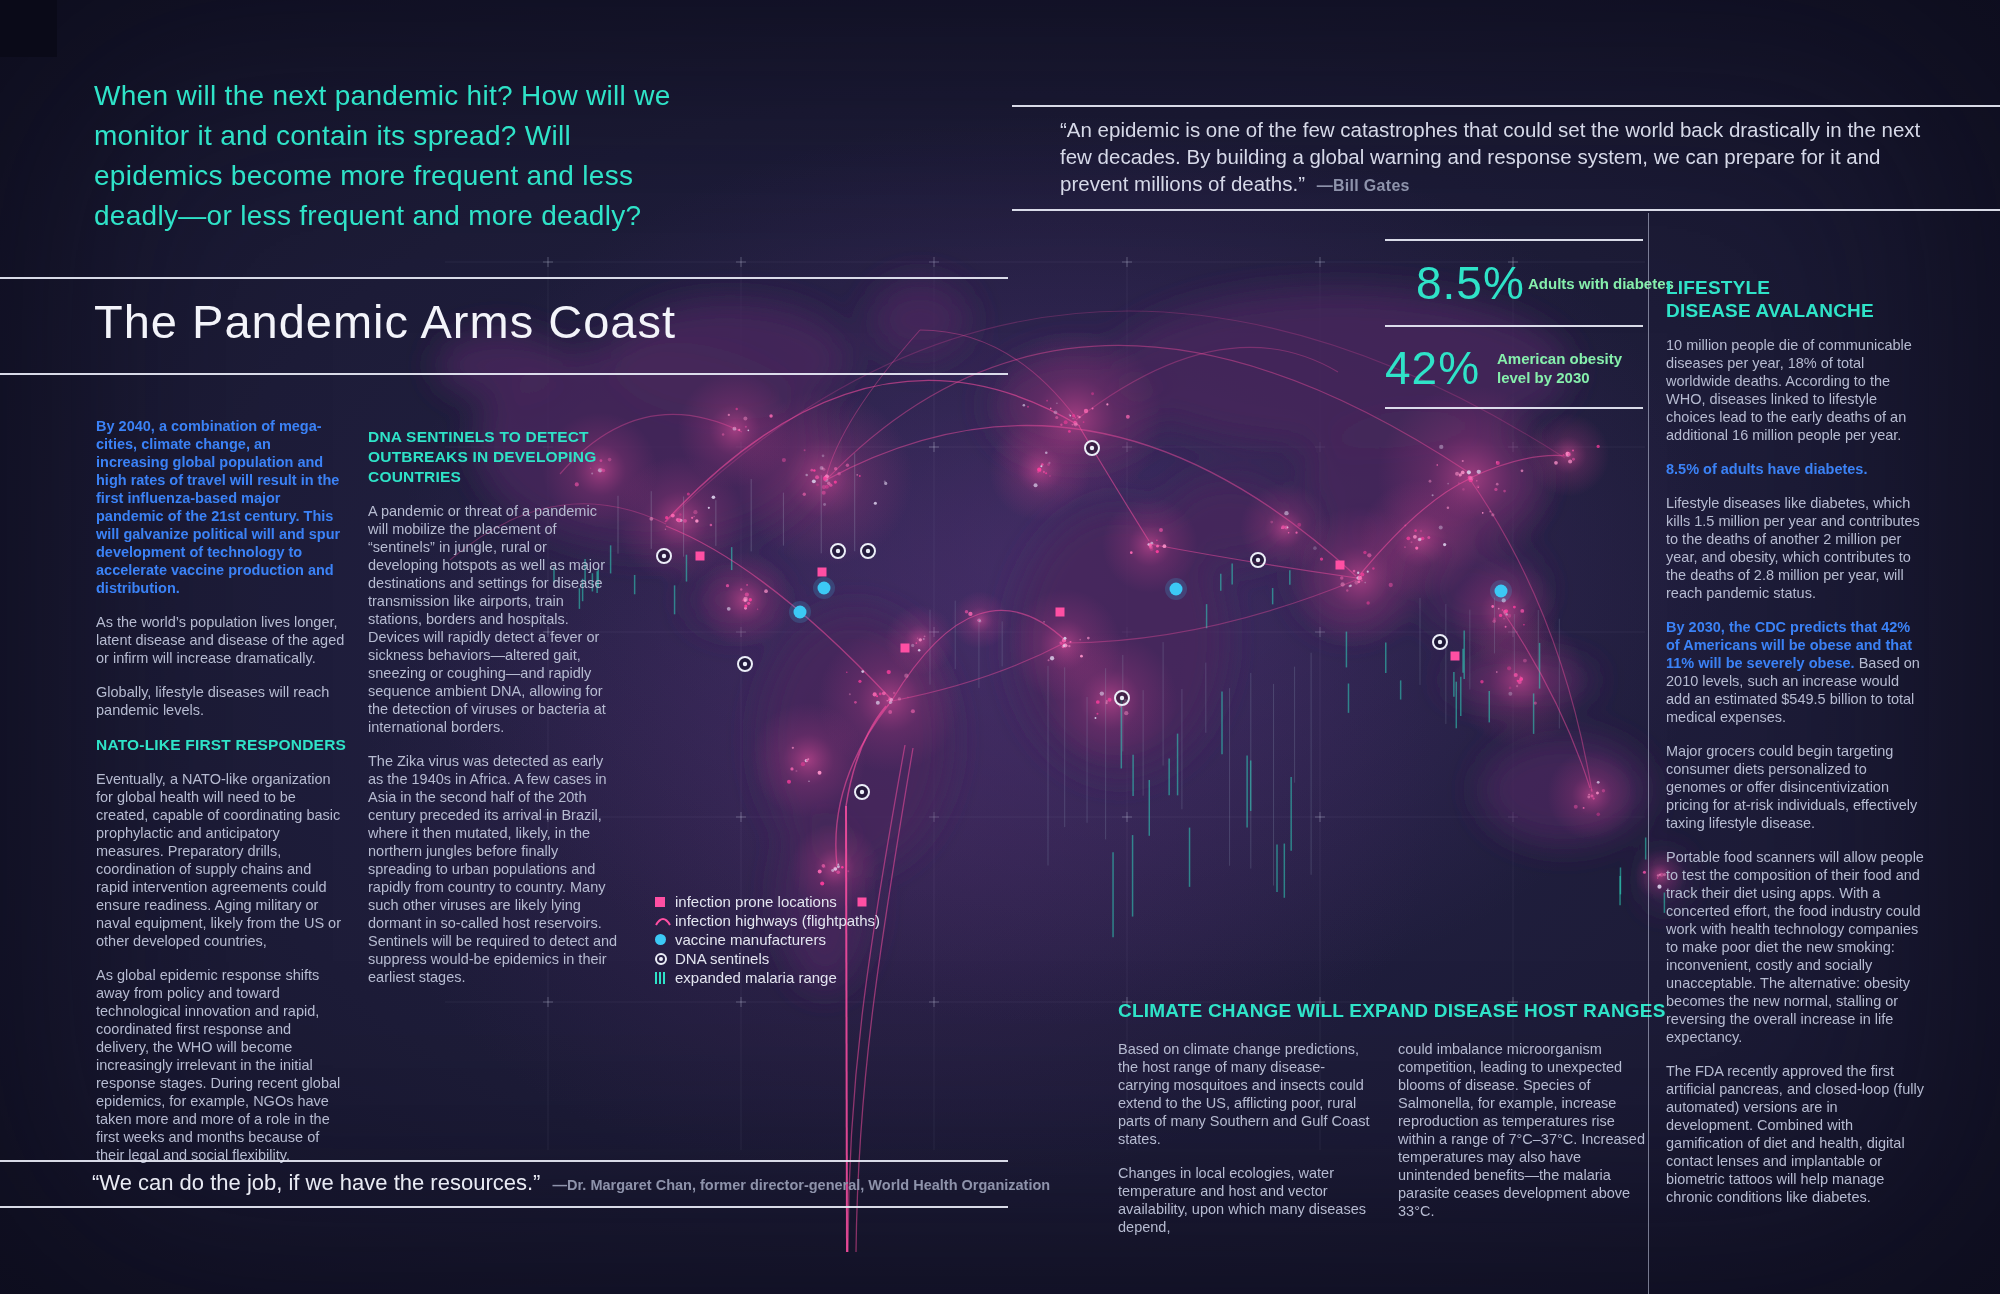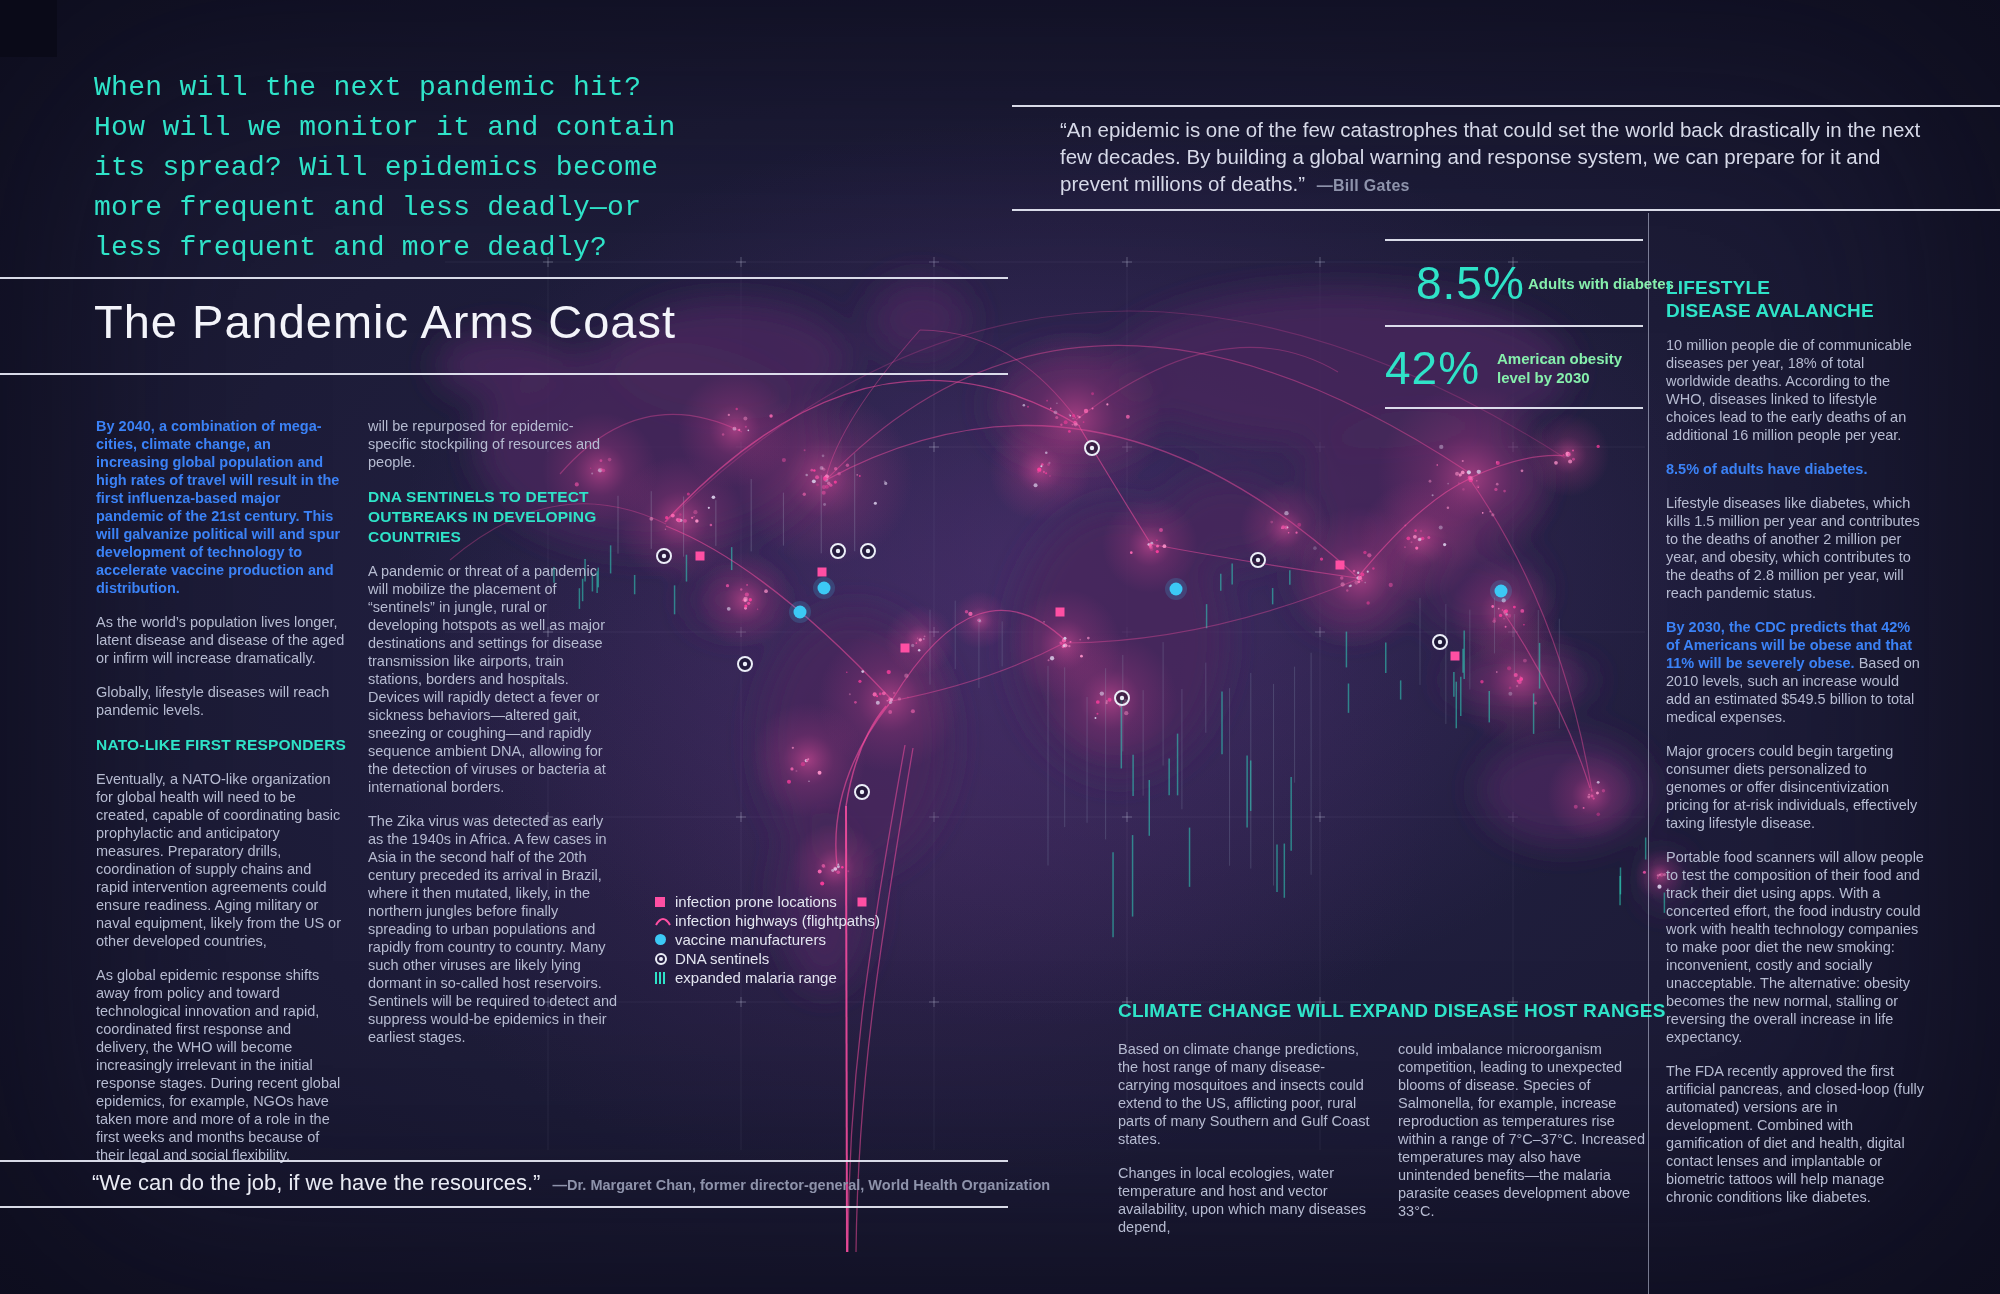--- a/index.html
+++ b/index.html
@@ -8,22 +8,22 @@
   .bg{position:absolute;inset:0;
       background:
         radial-gradient(950px 650px at 53% 44%, rgba(92,56,128,0.50), rgba(40,30,70,0) 70%),
         radial-gradient(750px 550px at 45% 62%, rgba(96,48,116,0.32), rgba(0,0,0,0) 72%),
         radial-gradient(1500px 1000px at 50% 50%, #242148 0%, #1d1c38 55%, #14142a 100%);
       box-shadow:inset 0 0 220px 70px rgba(7,7,18,0.55);}
   #map{position:absolute;left:0;top:0;}
   .corner{position:absolute;left:0;top:0;width:57px;height:57px;background:#0a0a18;}
   .rule{position:absolute;height:2px;background:rgba(233,235,247,0.92);}
   .vdiv{position:absolute;left:1648px;top:213px;width:1px;height:1081px;background:rgba(203,208,230,0.55);}
-  .intro{position:absolute;left:94px;top:68px;width:590px;font-size:28px;line-height:40px;
-         color:var(--accent-teal,#2fe3c8);letter-spacing:0.3px;font-family:Liberation Mono, monospace;}
+  .intro{position:absolute;left:94px;top:76px;width:590px;font-size:28px;line-height:40px;
+         color:var(--accent-teal,#2fe3c8);letter-spacing:0.3px;}
   .gates{position:absolute;left:1060px;top:116px;width:870px;font-size:20.5px;line-height:27px;color:#d6d9e8;}
   .attr{font-weight:bold;color:#8e93ab;}
   .gates .attr{font-size:16px;margin-left:6px;letter-spacing:0.3px;}
   .title{position:absolute;left:94px;top:294px;margin:0;font-size:47px;font-weight:400;
          letter-spacing:1px;color:#f3f4fa;white-space:nowrap;}
   .stat-row{position:absolute;display:flex;align-items:center;width:270px;}
   .stat-value{font-size:46px;color:var(--accent-teal,#2fe3c8);letter-spacing:1px;width:104px;flex:none;}
   .stat-label{font-size:15px;line-height:19px;font-weight:bold;color:#86efac;width:158px;margin-left:8px;}
   .col{position:absolute;font-size:14.5px;line-height:18px;color:#b6bbd1;}
   .col p{margin:0 0 16px;}
@@ -747,21 +747,20 @@
   <div class="col" style="left:96px;top:417px;width:250px">
     <p class="bold">By 2040, a combination of mega-cities, climate change, an increasing global population and high rates of travel will result in the first influenza-based major pandemic of the 21st century. This will galvanize political will and spur development of technology to accelerate vaccine production and distribution.</p>
     <p>As the world’s population lives longer, latent disease and disease of the aged or infirm will increase dramatically.</p>
     <p>Globally, lifestyle diseases will reach pandemic levels.</p>
     <h4 class="nowrap">NATO-LIKE FIRST RESPONDERS</h4>
     <p>Eventually, a NATO-like organization for global health will need to be created, capable of coordinating basic prophylactic and anticipatory measures. Preparatory drills, coordination of supply chains and rapid intervention agreements could ensure readiness. Aging military or naval equipment, likely from the US or other developed countries,</p>
     <p>As global epidemic response shifts away from policy and toward technological innovation and rapid, coordinated first response and delivery, the WHO will become increasingly irrelevant in the initial response stages. During recent global epidemics, for example, NGOs have taken more and more of a role in the first weeks and months because of their legal and social flexibility.</p>
   </div>
 
   <div class="col" style="left:368px;top:417px;width:250px">
-    <p>will be repurposed for epidemic-specific stockpiling of resources and people.</p>
     <h4>DNA SENTINELS TO DETECT OUTBREAKS IN DEVELOPING COUNTRIES</h4>
     <p>A pandemic or threat of a pandemic will mobilize the placement of “sentinels” in jungle, rural or developing hotspots as well as major destinations and settings for disease transmission like airports, train stations, borders and hospitals. Devices will rapidly detect a fever or sickness behaviors—altered gait, sneezing or coughing—and rapidly sequence ambient DNA, allowing for the detection of viruses or bacteria at international borders.</p>
     <p>The Zika virus was detected as early as the 1940s in Africa. A few cases in Asia in the second half of the 20th century preceded its arrival in Brazil, where it then mutated, likely, in the northern jungles before finally spreading to urban populations and rapidly from country to country. Many such other viruses are likely lying dormant in so-called host reservoirs. Sentinels will be required to detect and suppress would-be epidemics in their earliest stages.</p>
   </div>
 
   <div class="legend">
     <div class="lrow">
       <span class="lic">
           <span class="sq"></span>
         </span>

